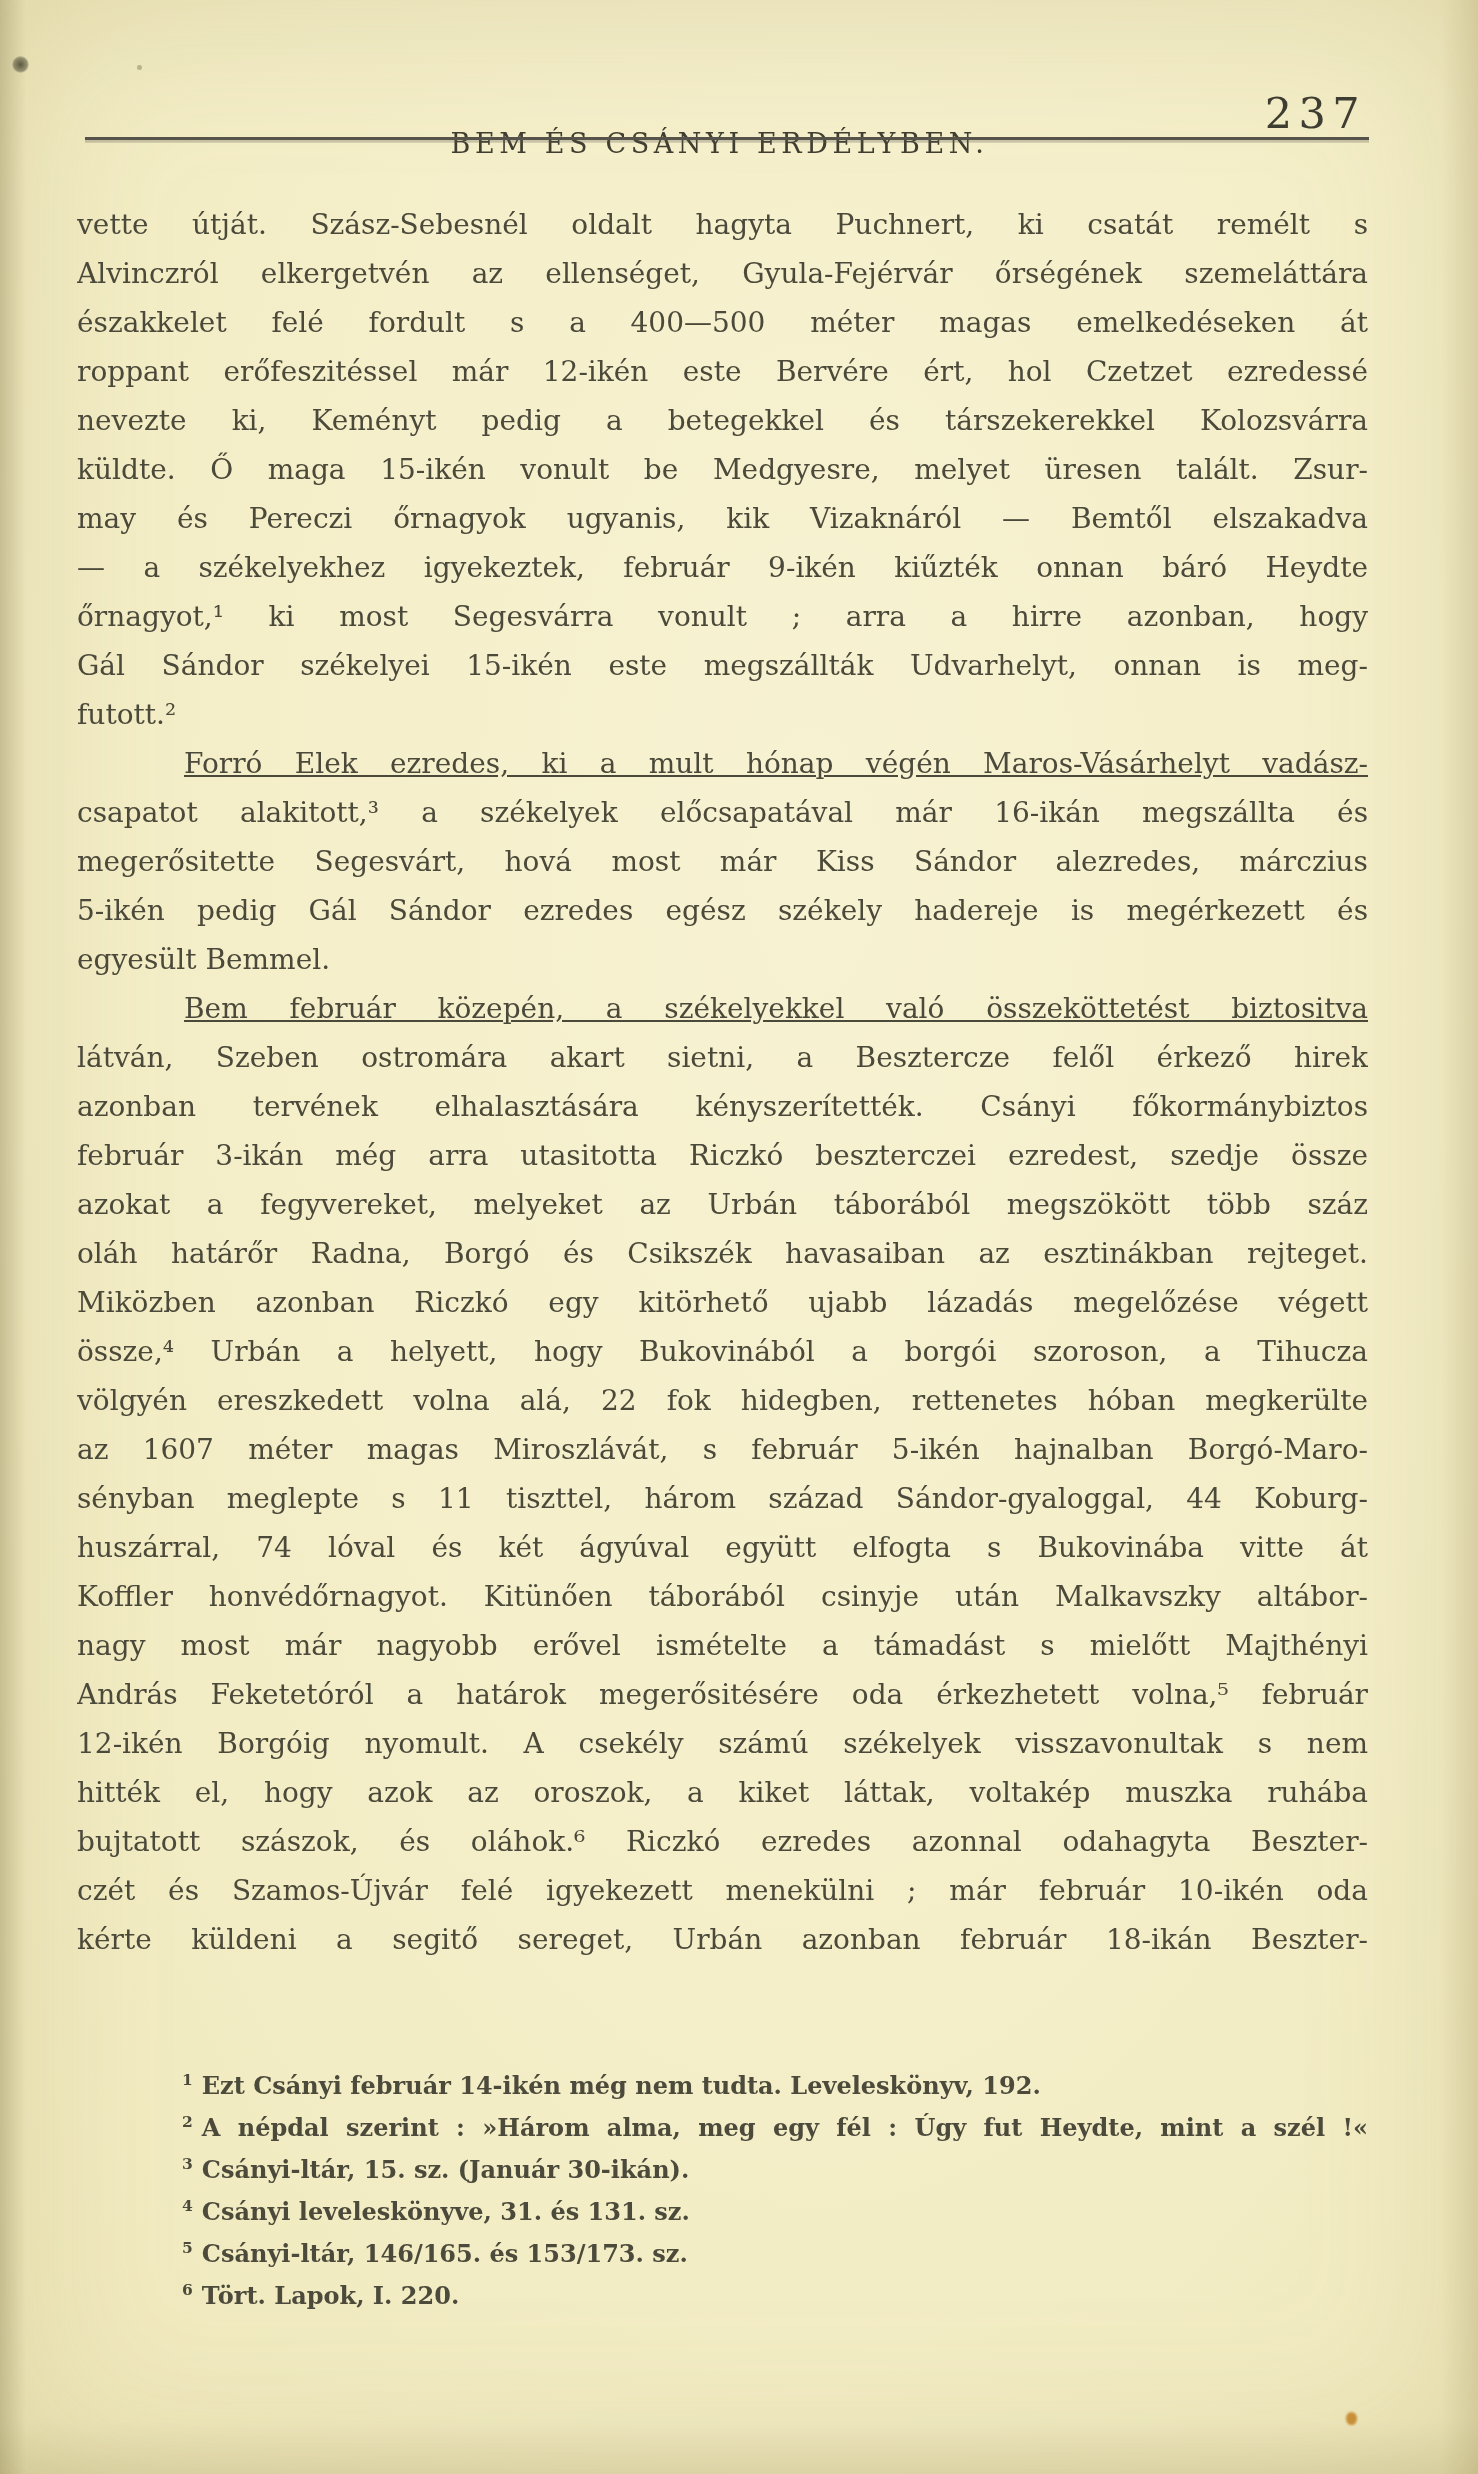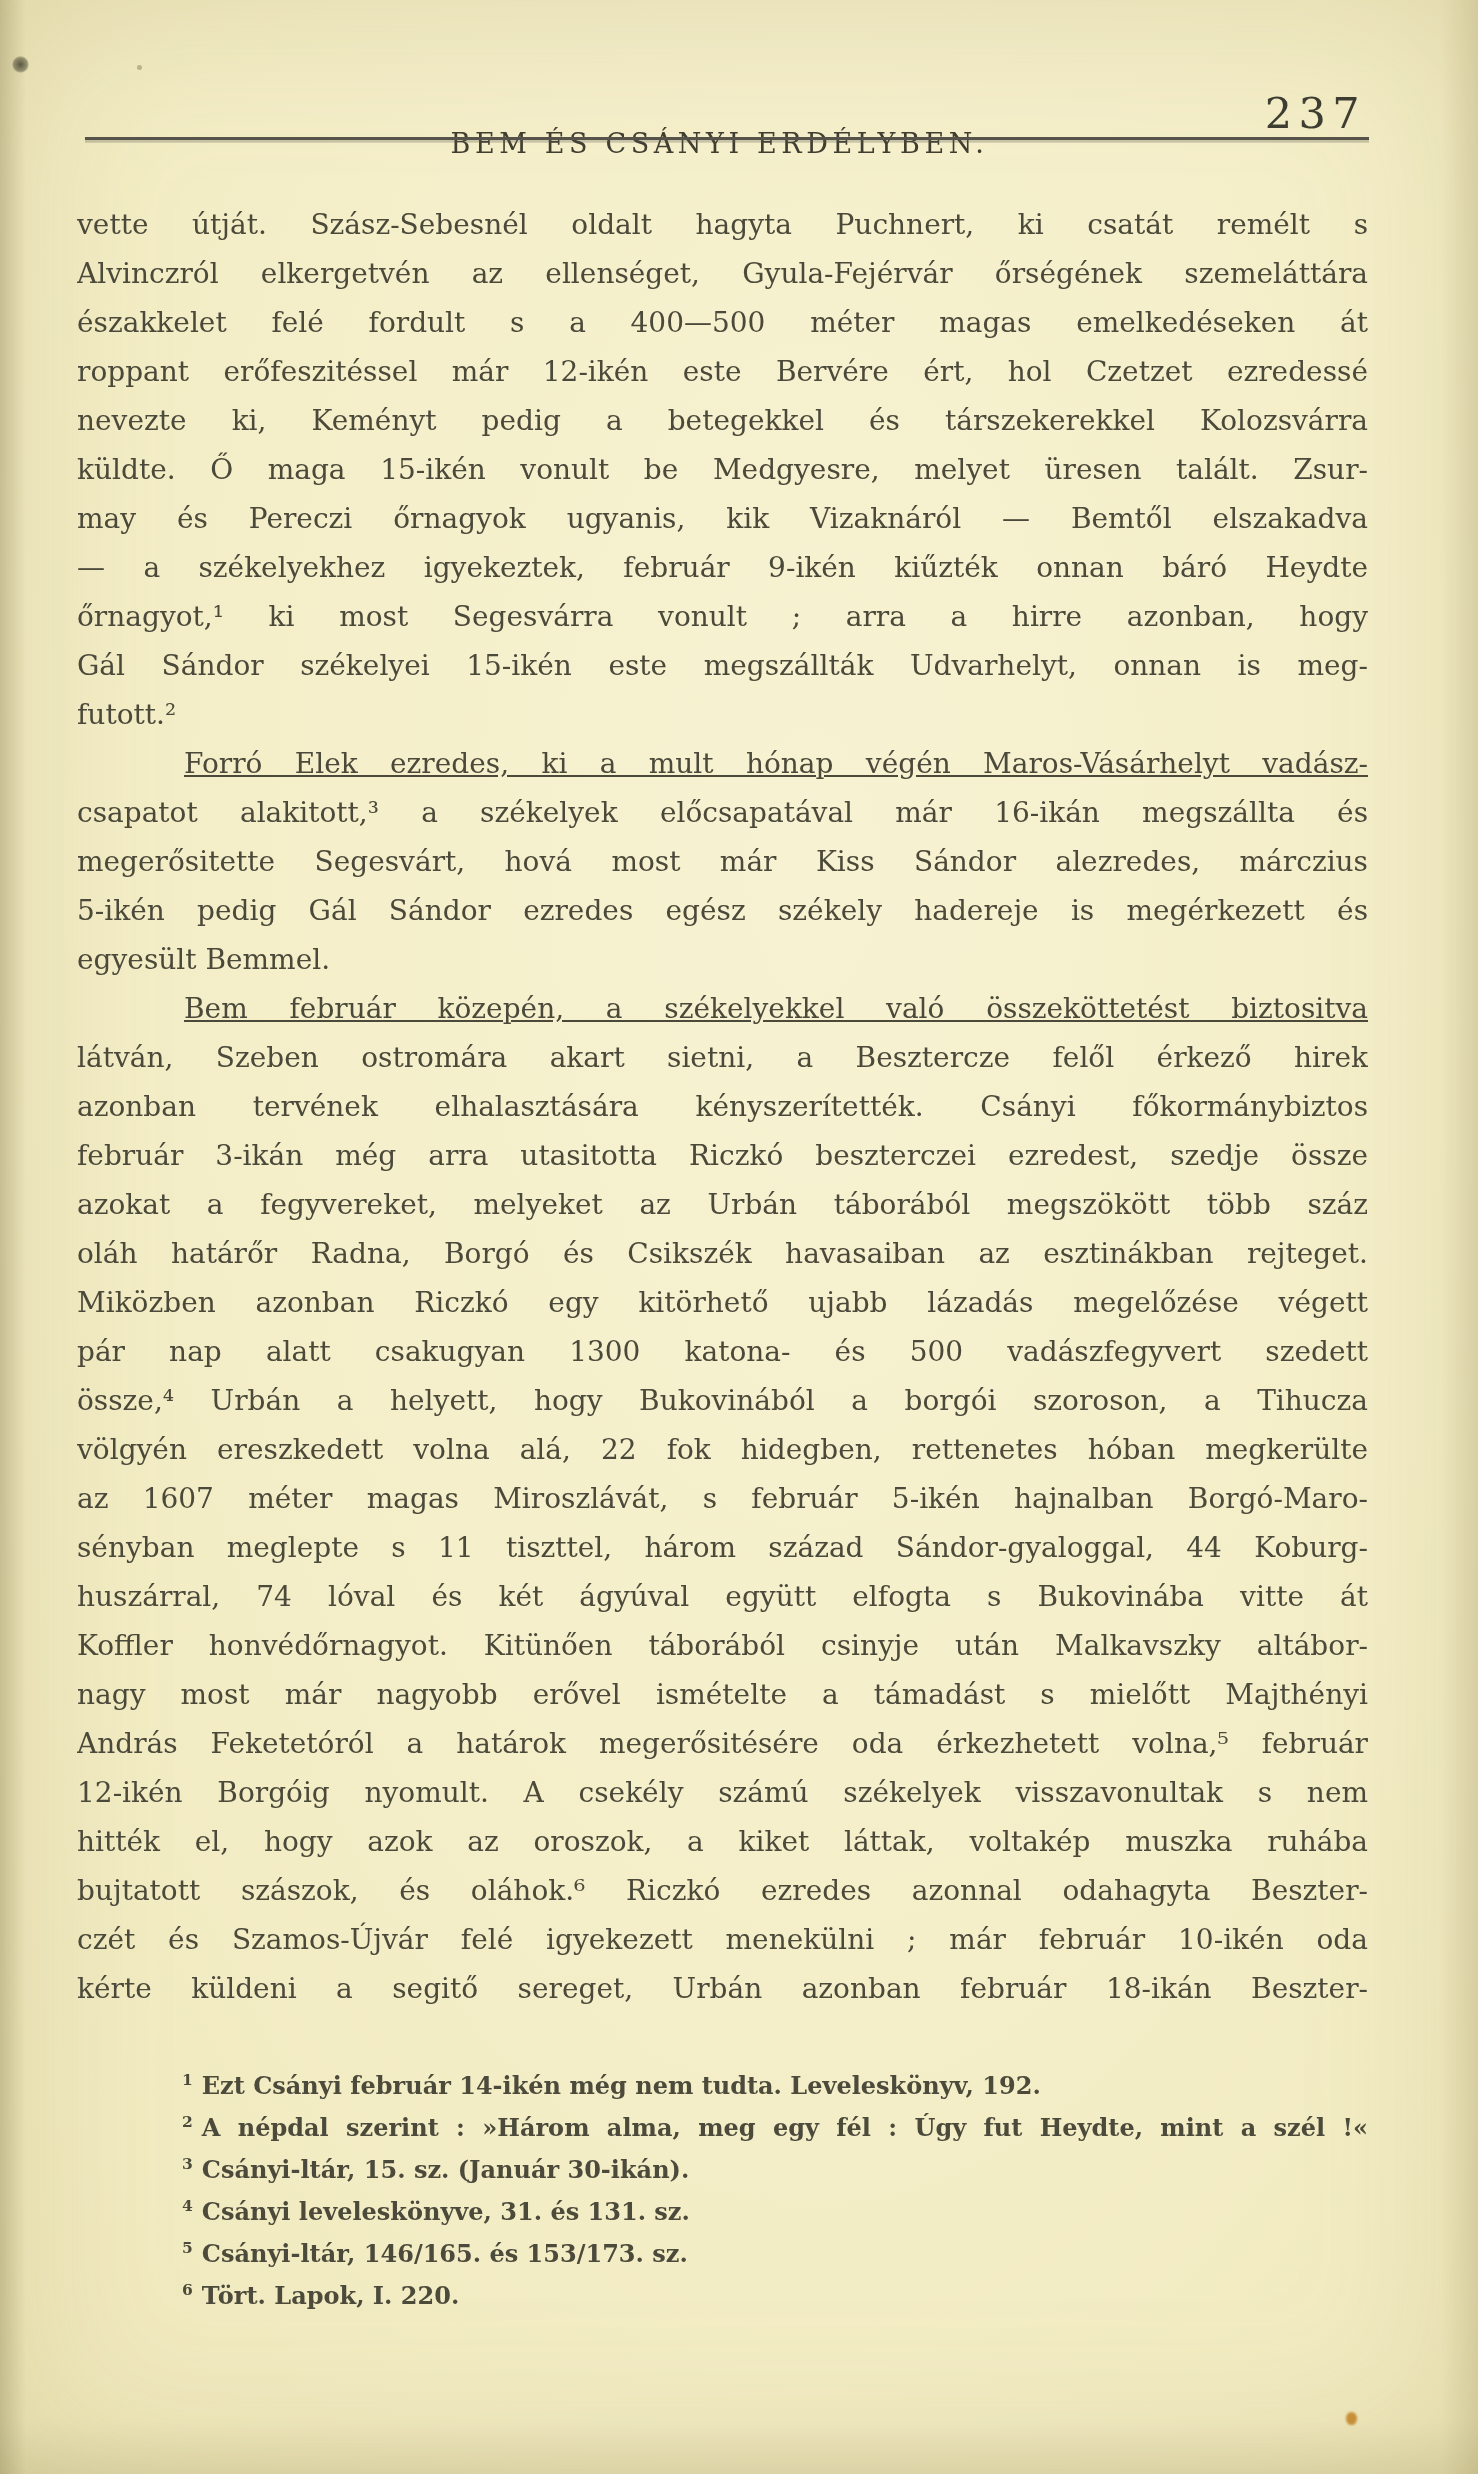--- a/index.html
+++ b/index.html
@@ -150,21 +150,20 @@
         <div class="bline no-stretch">egyesült Bemmel.</div>
       </div>
       <div>
         <div class="bline first-indent">Bem február közepén, a székelyekkel való összeköttetést biztositva</div>
         <div class="bline">látván, Szeben ostromára akart sietni, a Besztercze felől érkező hirek</div>
         <div class="bline">azonban tervének elhalasztására kényszerítették. Csányi főkormánybiztos</div>
         <div class="bline">február 3-ikán még arra utasitotta Riczkó beszterczei ezredest, szedje össze</div>
         <div class="bline">azokat a fegyvereket, melyeket az Urbán táborából megszökött több száz</div>
         <div class="bline">oláh határőr Radna, Borgó és Csikszék havasaiban az esztinákban rejteget.</div>
         <div class="bline">Miközben azonban Riczkó egy kitörhető ujabb lázadás megelőzése végett</div>
-        <div class="bline">pár nap alatt csakugyan 1300 katona- és 500 vadászfegyvert szedett</div>
         <div class="bline">össze,⁴ Urbán a helyett, hogy Bukovinából a borgói szoroson, a Tihucza</div>
         <div class="bline">völgyén ereszkedett volna alá, 22 fok hidegben, rettenetes hóban megkerülte</div>
         <div class="bline">az 1607 méter magas Miroszlávát, s február 5-ikén hajnalban Borgó-Maro-</div>
         <div class="bline">sényban meglepte s 11 tiszttel, három század Sándor-gyaloggal, 44 Koburg-</div>
         <div class="bline">huszárral, 74 lóval és két ágyúval együtt elfogta s Bukovinába vitte át</div>
         <div class="bline">Koffler honvédőrnagyot. Kitünően táborából csinyje után Malkavszky altábor-</div>
         <div class="bline">nagy most már nagyobb erővel ismételte a támadást s mielőtt Majthényi</div>
         <div class="bline">András Feketetóról a határok megerősitésére oda érkezhetett volna,⁵ február</div>
         <div class="bline">12-ikén Borgóig nyomult. A csekély számú székelyek visszavonultak s nem</div>
         <div class="bline">hitték el, hogy azok az oroszok, a kiket láttak, voltakép muszka ruhába</div>

